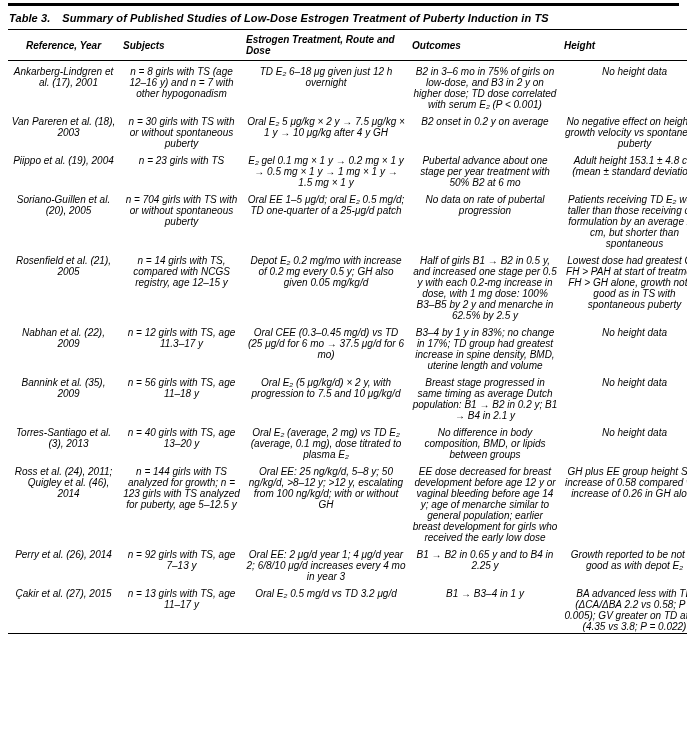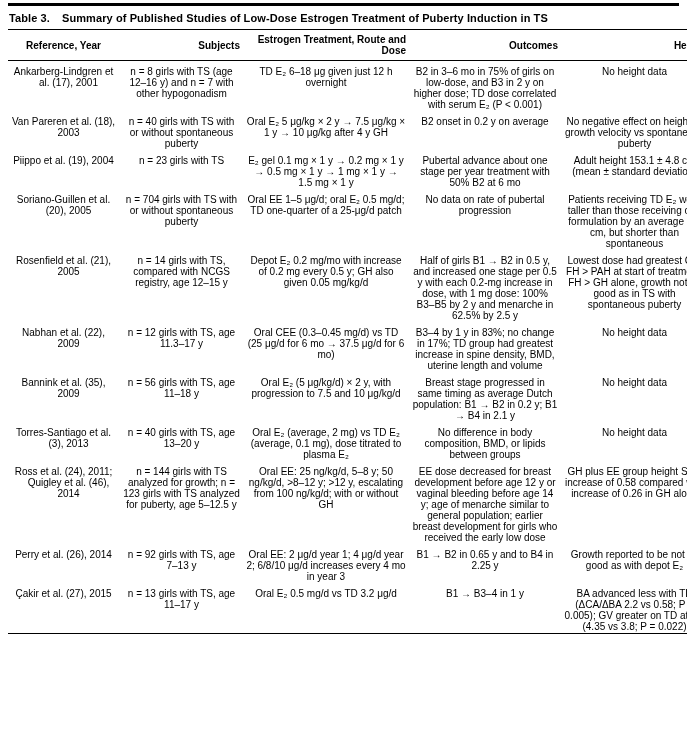--- a/index.html
+++ b/index.html
@@ -5,21 +5,21 @@
   html, body { margin: 0; padding: 0; }
   body {
     width: 687px;
     height: 732px;
     overflow: hidden;
     background: #ffffff;
     color: #000000;
     font-family: "Liberation Sans", "DejaVu Sans", sans-serif;
     -webkit-font-smoothing: antialiased;
   }
-  .page { padding: 3px 8px 0 8px; }
+  .page { padding: 3px 8px 0 8px; font-style: italic; }
 
   .caption {
     border-top: 3px solid #000;
     font-weight: bold;
     font-size: 11px;
     padding: 6px 1px 5px 1px;
     letter-spacing: 0.1px;
   }
   .caption .title-label { display: inline-block; margin-right: 12px; }
 
@@ -30,21 +30,21 @@
     font-size: 10px;
     line-height: 11px;
     border-top: 1px solid #000;
     border-bottom: 1px solid #000;
   }
   thead th {
     font-weight: bold;
     border-bottom: 1px solid #000;
     padding: 4px 3px;
     vertical-align: middle;
-    text-align: right;
+    text-align: left;
     font-size: 10px;
     line-height: 11px;
   }
   th.col-reference { text-align: center; padding-left: 2px; }
 
   tbody td {
     vertical-align: top;
     text-align: center;
     padding: 5px 3px 1px 3px;
   }
@@ -82,21 +82,21 @@
     <tbody>
         <tr>
           <td class="col-reference">Ankarberg-Lindgren et al. (17), 2001</td>
           <td class="col-subjects">n = 8 girls with TS (age 12–16 y) and n = 7 with other hypogonadism</td>
           <td class="col-treatment">TD E₂ 6–18 μg given just 12 h overnight</td>
           <td class="col-outcomes">B2 in 3–6 mo in 75% of girls on low-dose, and B3 in 2 y on higher dose; TD dose correlated with serum E₂ (P &lt; 0.001)</td>
           <td class="col-height">No height data</td>
         </tr>
         <tr>
           <td class="col-reference">Van Pareren et al. (18), 2003</td>
-          <td class="col-subjects">n = 40 girls with TS with or without spontaneous puberty</td>
+          <td class="col-subjects">n = 30 girls with TS with or without spontaneous puberty</td>
           <td class="col-treatment">Oral E₂ 5 μg/kg × 2 y → 7.5 μg/kg × 1 y → 10 μg/kg after 4 y GH</td>
           <td class="col-outcomes">B2 onset in 0.2 y on average</td>
           <td class="col-height">No negative effect on height or growth velocity vs spontaneous puberty</td>
         </tr>
         <tr>
           <td class="col-reference">Piippo et al. (19), 2004</td>
           <td class="col-subjects">n = 23 girls with TS</td>
           <td class="col-treatment">E₂ gel 0.1 mg × 1 y → 0.2 mg × 1 y → 0.5 mg × 1 y → 1 mg × 1 y → 1.5 mg × 1 y</td>
           <td class="col-outcomes">Pubertal advance about one stage per year treatment with 50% B2 at 6 mo</td>
           <td class="col-height">Adult height 153.1 ± 4.8 cm (mean ± standard deviation)</td>

